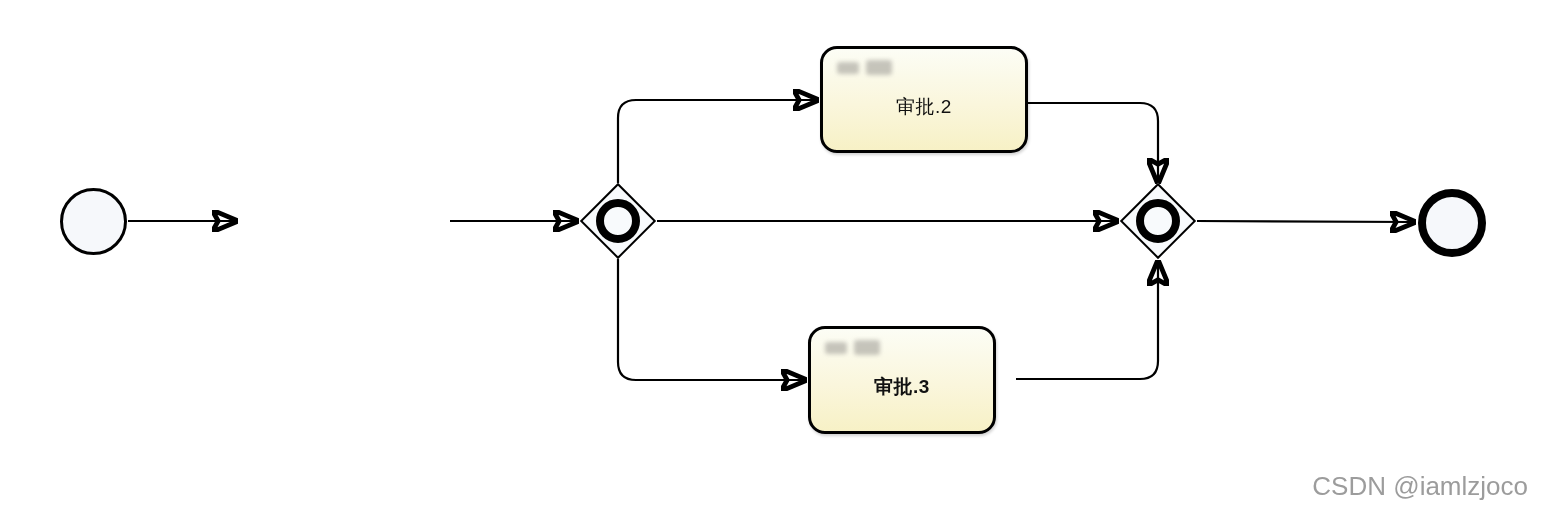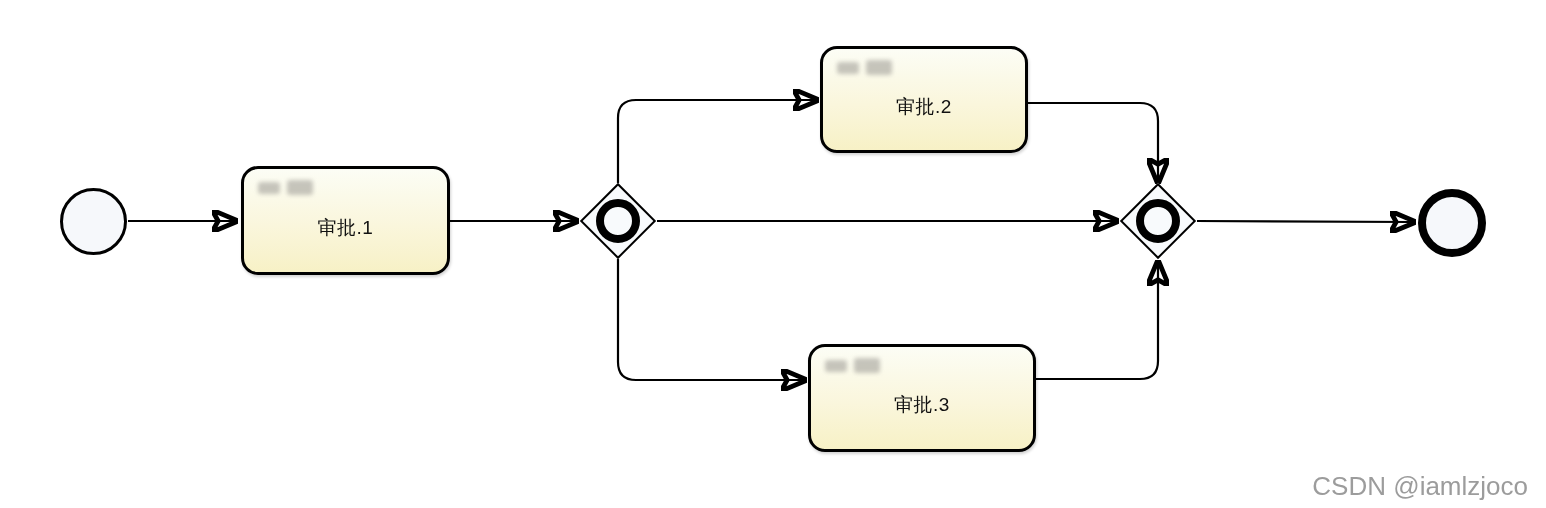--- a/index.html
+++ b/index.html
@@ -56,21 +56,21 @@
     justify-content: center;
   }
   .task-label {
     font-size: 19px;
     color: #111111;
     padding-top: 14px;
     letter-spacing: 0.5px;
   }
   .task-1 { left: 241px; top: 166px; width: 209px; height: 109px; }
   .task-2 { left: 820px; top: 46px;  width: 208px; height: 107px; }
-  .task-3 { left: 808px; top: 344px; width: 228px; height: 108px; }
+  .task-3 { left: 808px; top: 326px; width: 188px; height: 108px; font-weight: bold; }
   .blur-icon {
     position: absolute;
     left: 14px; top: 10px;
     width: 56px; height: 18px;
     filter: blur(2.2px);
     opacity: 0.55;
   }
   .blur-icon .blob {
     position: absolute;
     background: #9a9892;
@@ -128,27 +128,20 @@
     <path d="M 618 183 L 618 118 Q 618 100 636 100 L 815 100" marker-end="url(#arrow)"></path>
     <path d="M 657 221 L 1115 221" marker-end="url(#arrow)"></path>
     <path d="M 618 259 L 618 362 Q 618 380 636 380 L 803 380" marker-end="url(#arrow)"></path>
     <path d="M 1028 103 L 1140 103 Q 1158 103 1158 121 L 1158 180" marker-end="url(#arrow)"></path>
     <path d="M 1016 379 L 1140 379 Q 1158 379 1158 361 L 1158 264" marker-end="url(#arrow)"></path>
     <path d="M 1197 221 L 1412 222" marker-end="url(#arrow)"></path>
   </svg>
 
   <div class="event start-event"></div>
 
-  <div class="task task-1">
-    <span class="blur-icon">
-      <span class="blob b1"></span>
-        <span class="blob b2"></span>
-    </span>
-    <span class="task-label">审批.1</span>
-  </div>
 
   <div class="task task-2">
     <span class="blur-icon">
       <span class="blob b1"></span>
         <span class="blob b2"></span>
     </span>
     <span class="task-label">审批.2</span>
   </div>
 
   <div class="task task-3">

